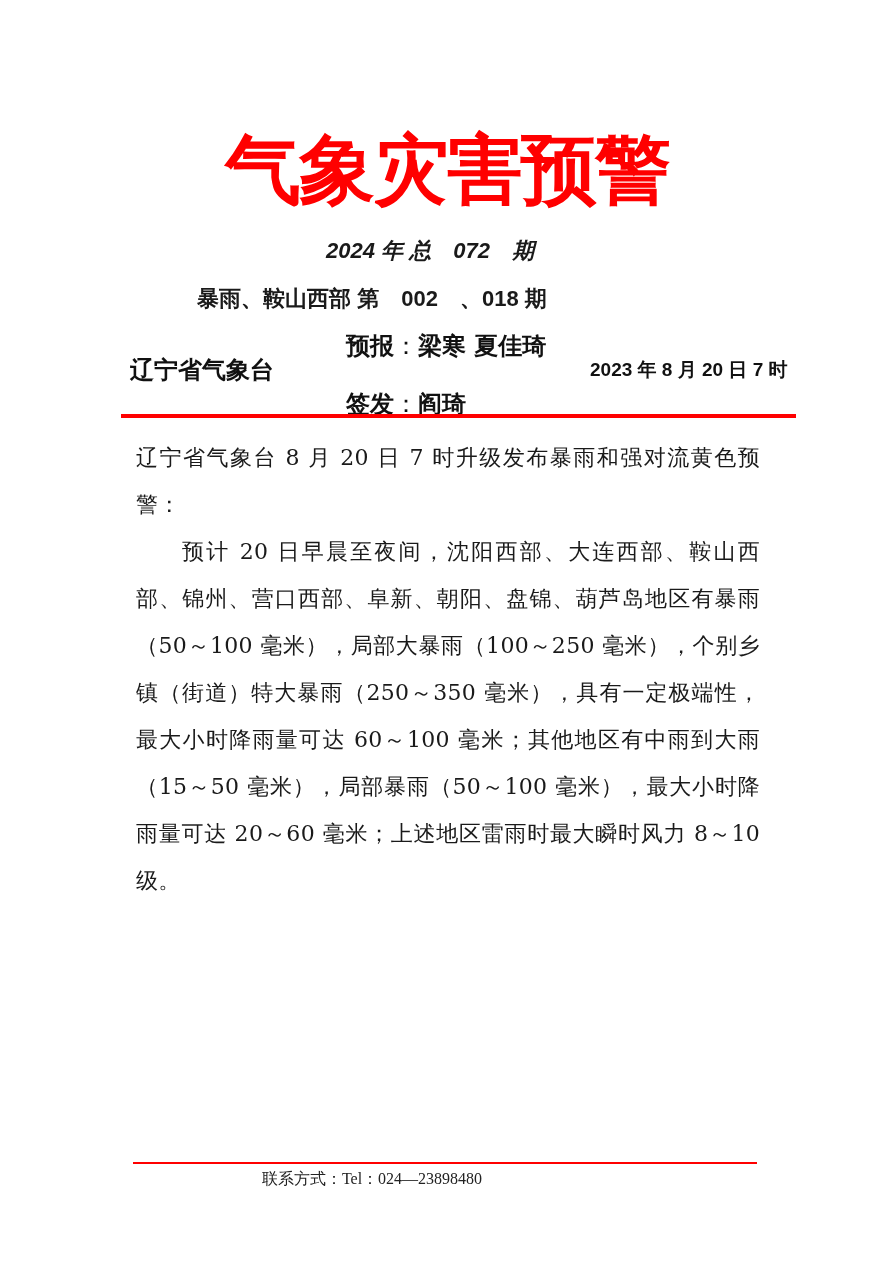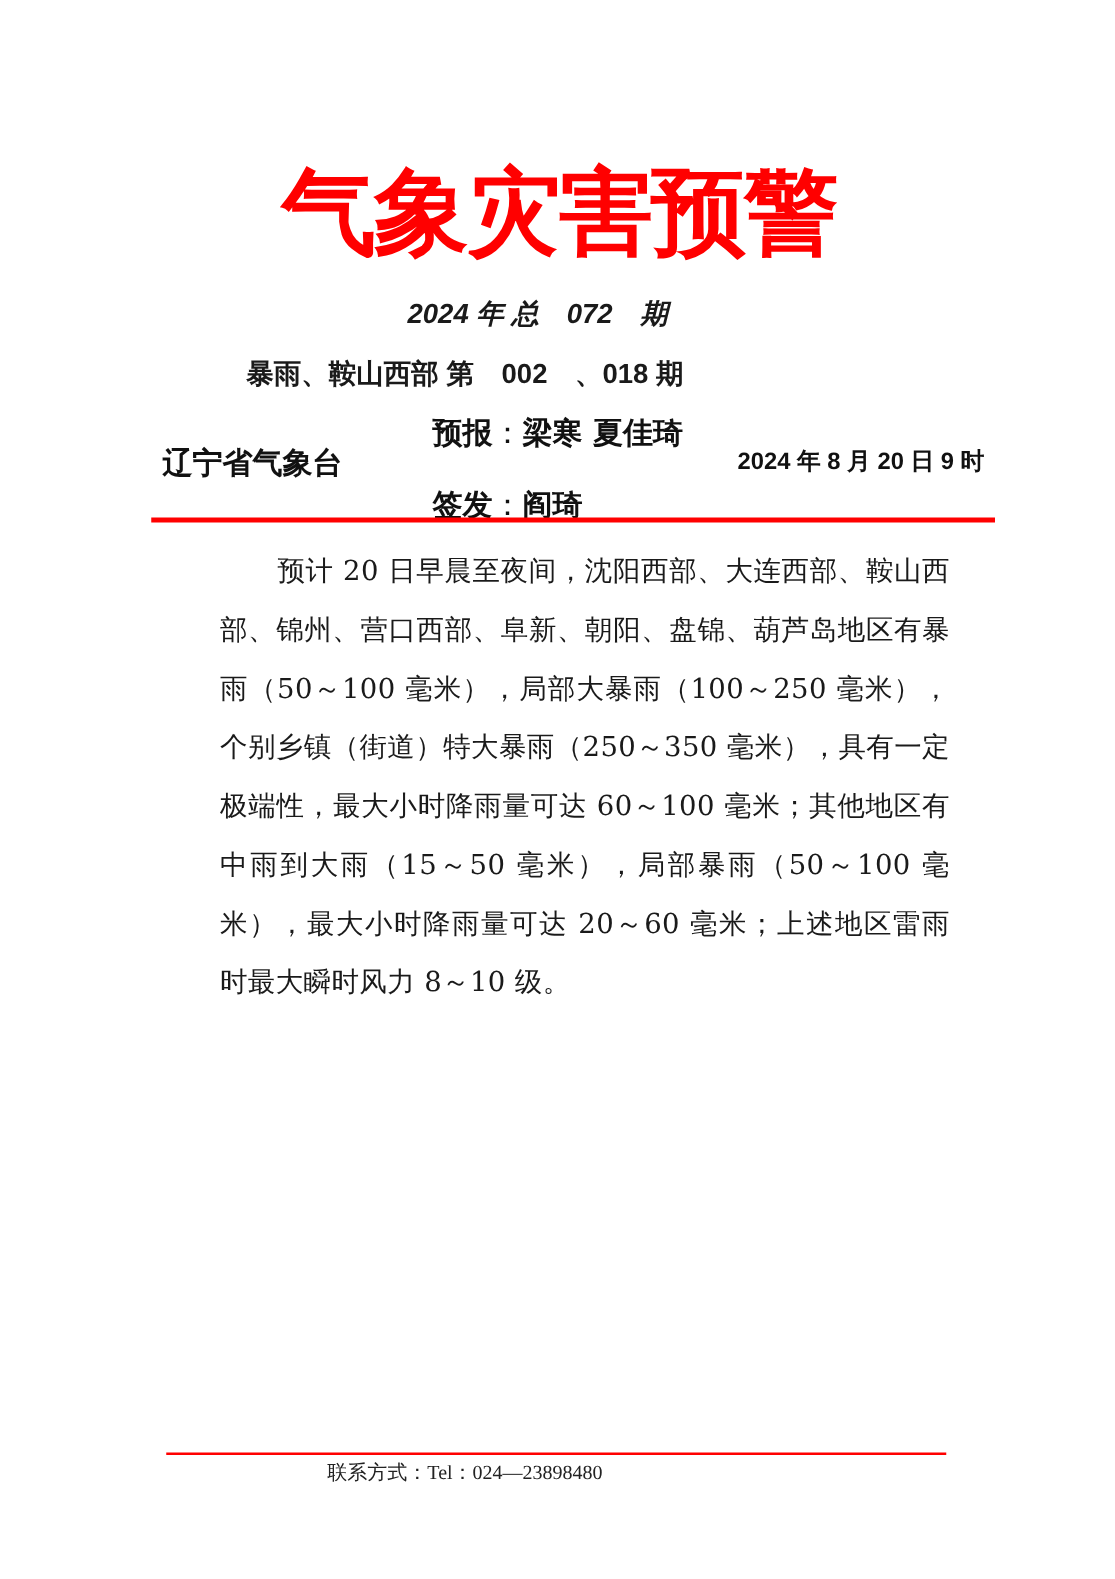--- a/index.html
+++ b/index.html
@@ -71,21 +71,21 @@
       width: 624px;
       white-space: normal;
       font-family: "DejaVu Serif", "Liberation Serif", serif;
       font-size: 22px;
       line-height: 47px;
       color: #1a1a1a;
       text-align: justify;
       letter-spacing: 0.3px;
     }
     .body-text p { margin: 0; }
-    .body-text .indent { text-indent: 46px; margin-left: 40px; }
+    .body-text .indent { text-indent: 46px; }
 
     .rule-bottom {
       left: 133px; top: 1162px;
       width: 624px; height: 2px;
       background: #ff0000;
     }
     .footer {
       left: 0; width: 744px; top: 1168px;
       text-align: center;
       font-family: "Liberation Serif", "DejaVu Serif", serif;
@@ -116,23 +116,24 @@
 <div class="abs hdr hdr-org">辽宁省气象台</div>
 
 <div class="abs hdr hdr-forecast">
   <span class="hdr-label">预报</span><span class="colon">：</span><span class="hdr-val">梁寒  夏佳琦</span>
 </div>
 
 <div class="abs hdr hdr-issued">
   <span class="hdr-label">签发</span><span class="colon">：</span><span class="hdr-val">阎琦</span>
 </div>
 
-<div class="abs hdr hdr-date">2024 年 8 月 20 日 9 时</div>
+<div class="abs hdr hdr-date">2023 年 8 月 20 日 7 时</div>
 
 <div class="abs rule-top"></div>
 
 <div class="abs body-text">
+  <p>辽宁省气象台 8 月 20 日 7 时升级发布暴雨和强对流黄色预警：</p>
   <p class="indent">预计 20 日早晨至夜间，沈阳西部、大连西部、鞍山西部、锦州、营口西部、阜新、朝阳、盘锦、葫芦岛地区有暴雨（50～100 毫米），局部大暴雨（100～250 毫米），个别乡镇（街道）特大暴雨（250～350 毫米），具有一定极端性，最大小时降雨量可达 60～100 毫米；其他地区有中雨到大雨（15～50 毫米），局部暴雨（50～100 毫米），最大小时降雨量可达 20～60 毫米；上述地区雷雨时最大瞬时风力 8～10 级。</p>
 </div>
 
 <div class="abs rule-bottom"></div>
 
 <div class="abs footer">联系方式：Tel：024—23898480</div>
 
 </body></html>

